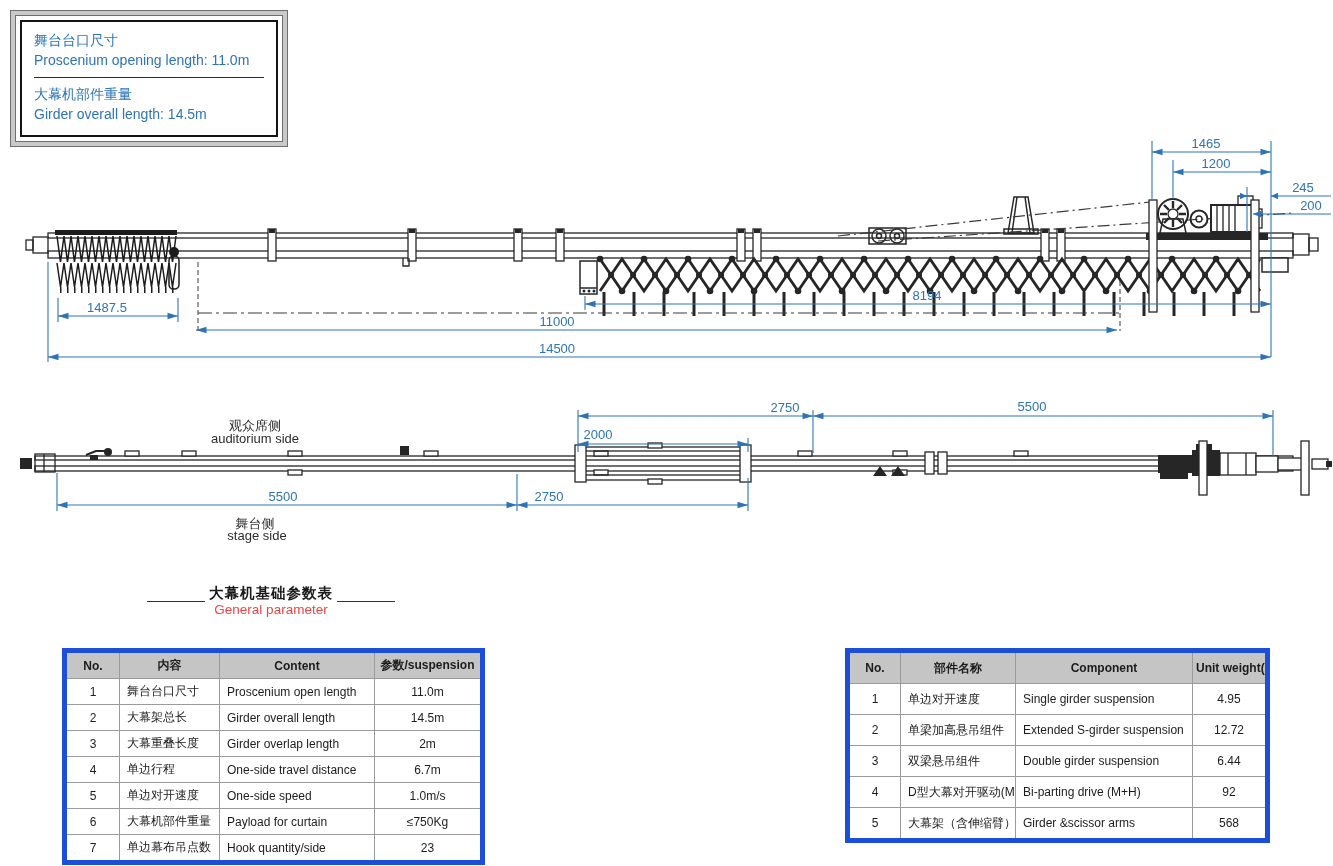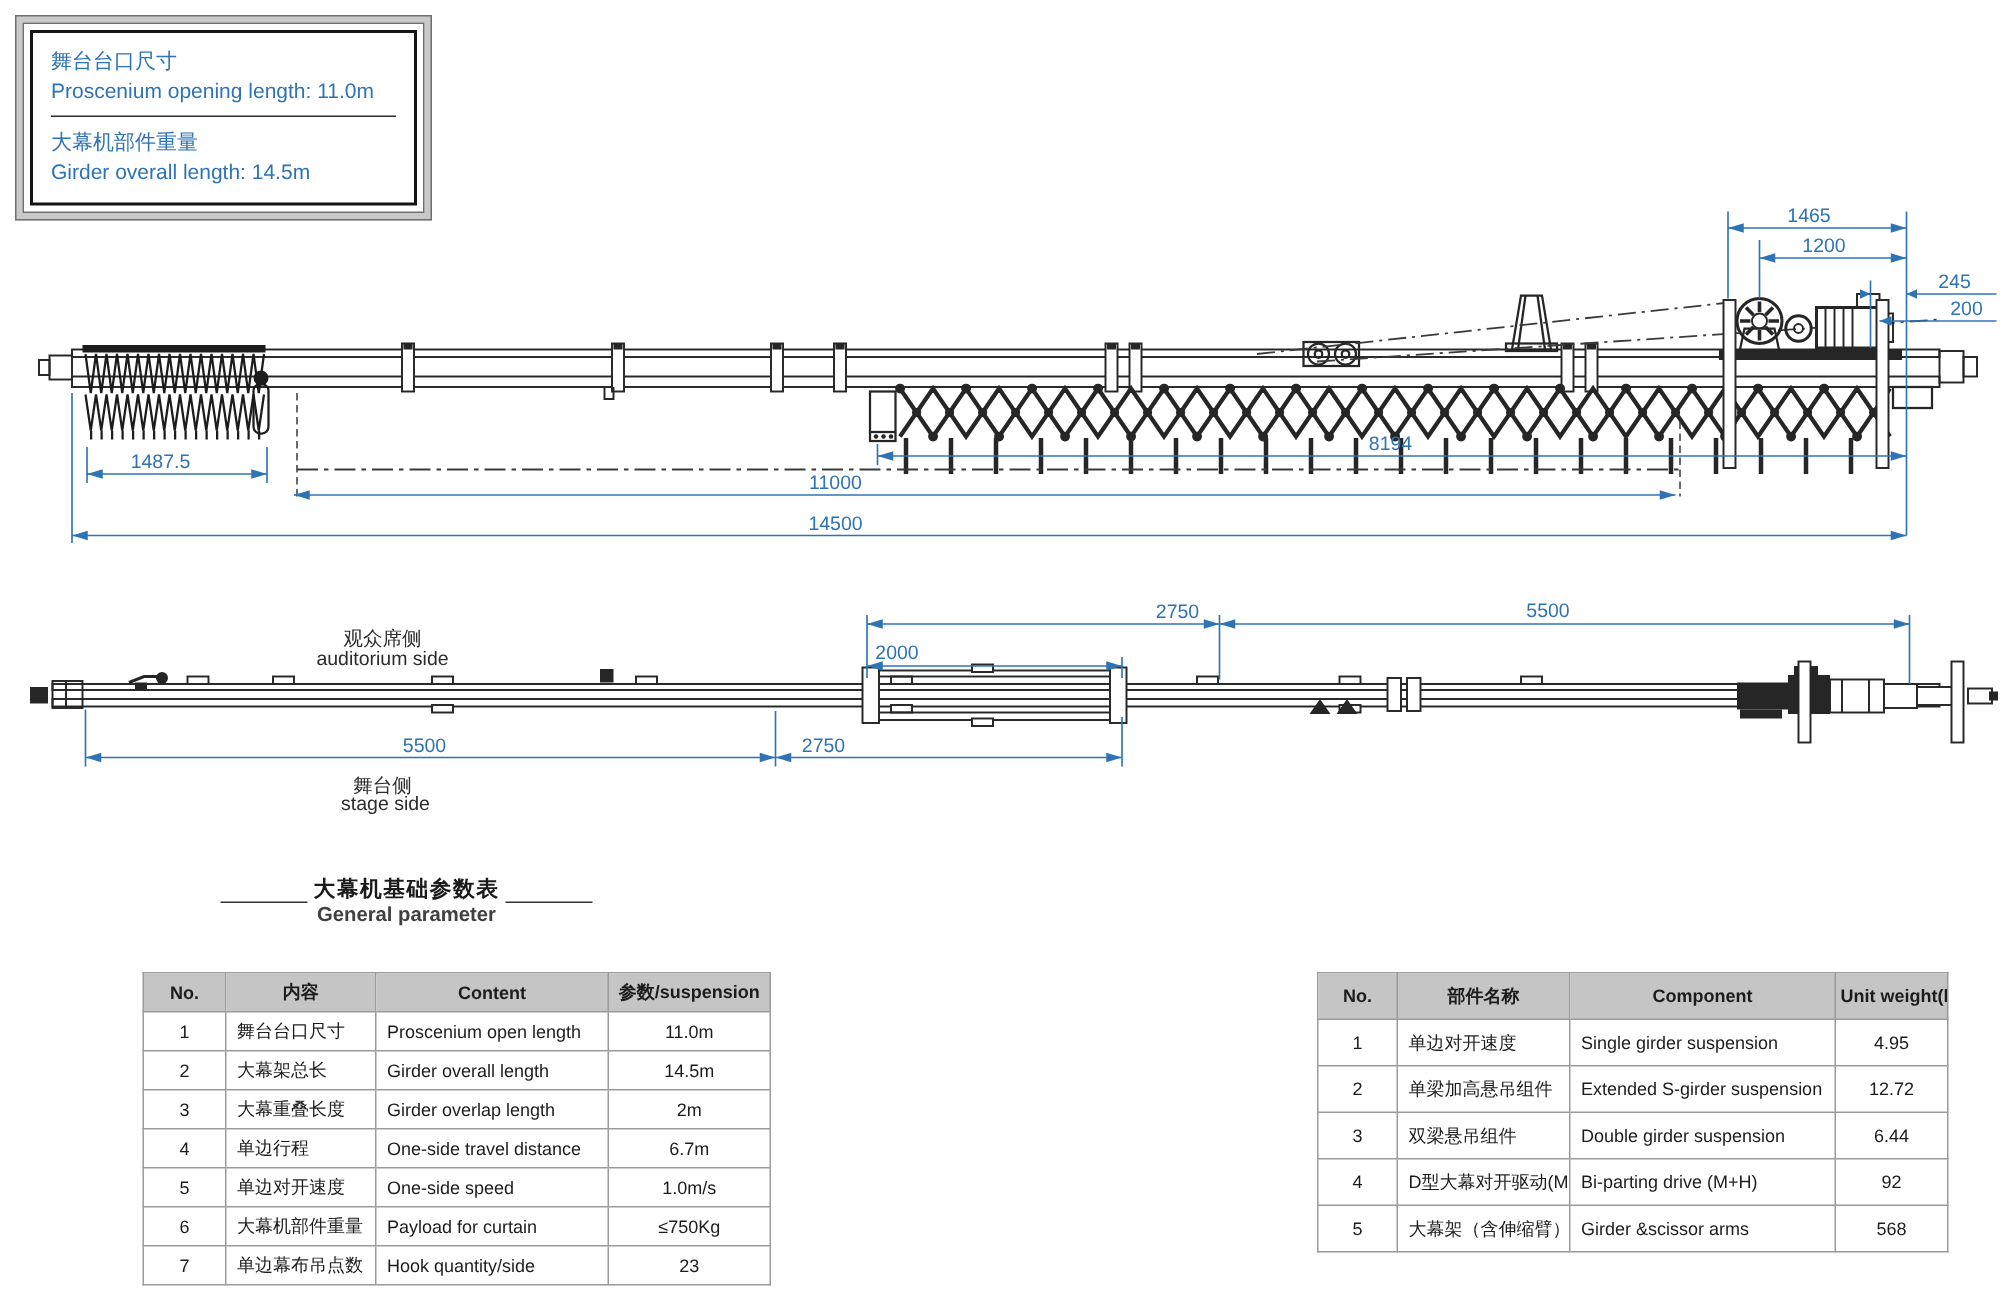--- a/index.html
+++ b/index.html
@@ -14,24 +14,24 @@
   .ib3 div{white-space:nowrap;}
   
   svg.drawing{position:absolute;left:0;top:130px;font-family:"Liberation Sans",sans-serif;}
   svg.drawing text{fill:#2E74B5;font-size:13px;}
   svg.drawing text.blk{fill:#2b2b2b;}
   
   .ttl{position:absolute;display:flex;align-items:center;justify-content:center;gap:4px;}
   .tline{display:inline-block;width:58px;border-top:1.5px solid #333;}
   .ttxt{text-align:center;line-height:1.2;}
   .ttxt .zh{font-size:14.5px;font-weight:bold;color:#1a1a1a;letter-spacing:1px;}
-  .ttxt .en{font-size:13.5px;font-weight:bold;color:#404040;}
+  .ttxt .en{font-size:13.5px;font-weight:normal;color:#ef4444;}
   
   table.tbl{position:absolute;border-collapse:collapse;table-layout:fixed;font-size:12px;color:#1c1c1c;
-            border:1px solid #1d4ed8;margin-left:33px;}
+            border:5px solid #1d4ed8;}
   table.tbl td{border:1px solid #9b9b9b;padding:0 7px;background:#fff;overflow:hidden;white-space:nowrap;}
   table.tbl tr.hdr td{background:#c5c5c5;font-weight:bold;text-align:center;padding:0 3px;}
   table.tbl td.c{text-align:center;}
   table.gen td{height:25px;}
   table.cmp td{height:30px;}
 </style>
 </head>
 <body>
 
 <div class="page">

